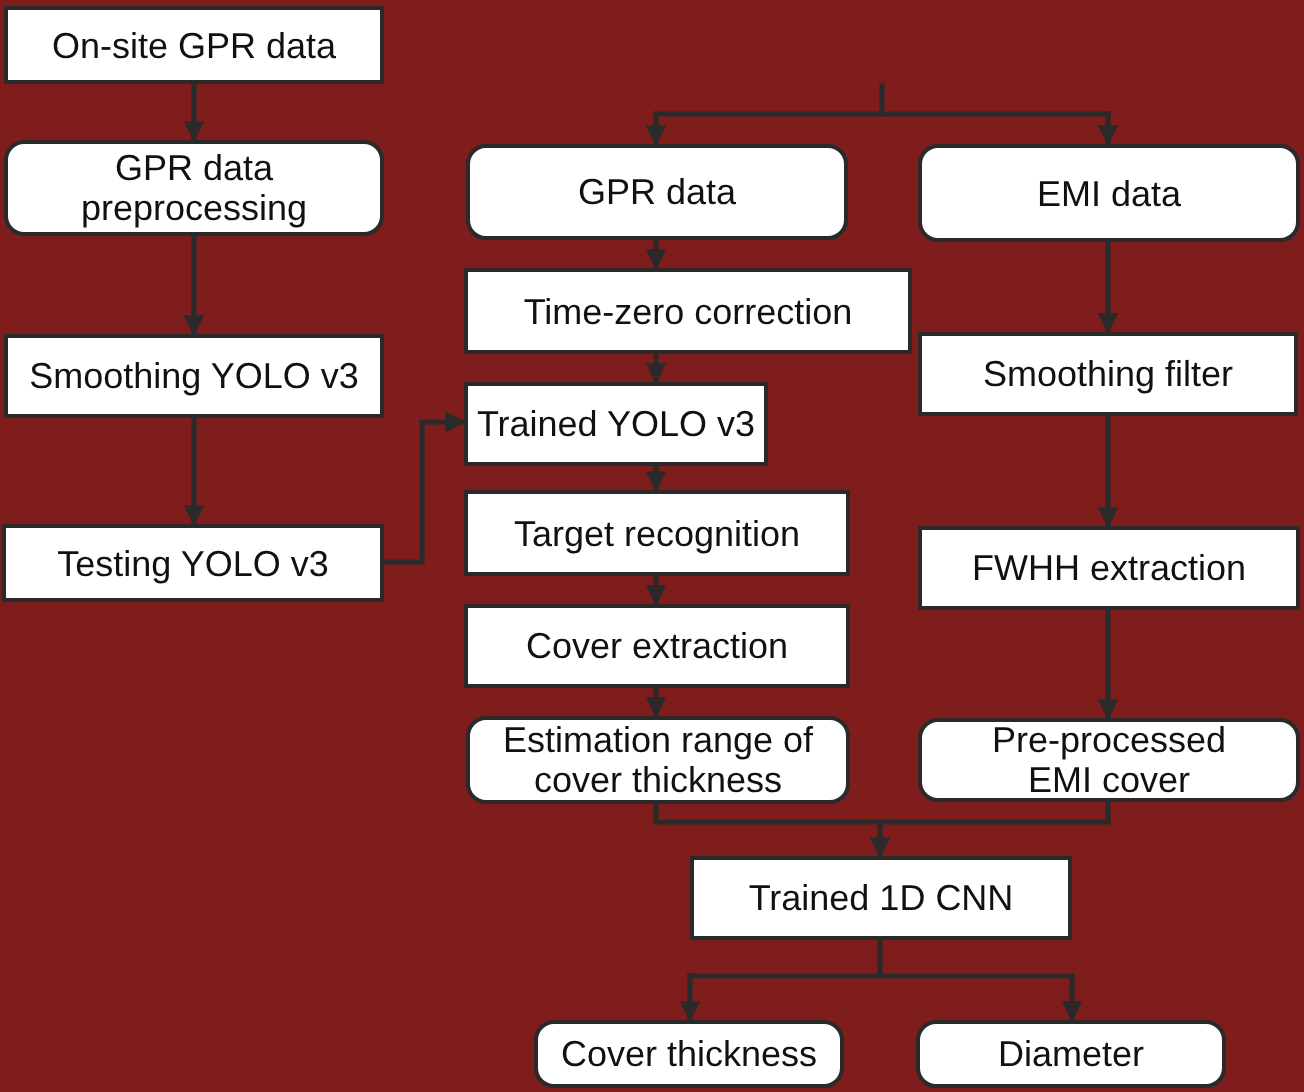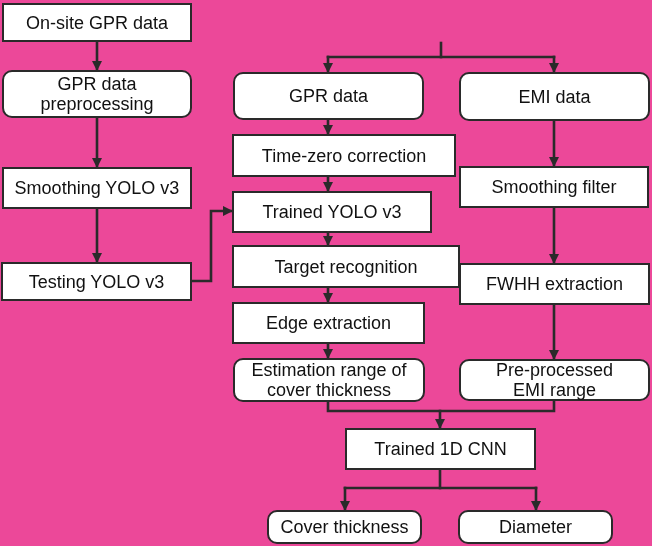--- a/index.html
+++ b/index.html
@@ -4,21 +4,21 @@
 <style>
   html, body {
     margin: 0;
     padding: 0;
     background: #ffffff;
   }
   #stage {
     position: relative;
     width: 652px;
     height: 546px;
-    background: #ec4899;
+    background: #7f1d1d;
     font-family: "Liberation Sans", "DejaVu Sans", sans-serif;
     overflow: hidden;
     text-decoration: underline;
   }
   #connector-layer {
     position: absolute;
     left: 0;
     top: 0;
   }
   .node {
@@ -84,29 +84,29 @@
   </svg>
 
   <div class="node" style="left:2px;top:3px;width:190px;height:39px">On-site GPR data</div>
   <div class="node round" style="left:2px;top:70px;width:190px;height:48px">GPR data
 preprocessing</div>
   <div class="node" style="left:2px;top:167px;width:190px;height:42px">Smoothing YOLO v3</div>
   <div class="node" style="left:1px;top:262px;width:191px;height:39px">Testing YOLO v3</div>
 
   <div class="node round" style="left:233px;top:72px;width:191px;height:48px">GPR data</div>
   <div class="node" style="left:232px;top:134px;width:224px;height:43px">Time-zero correction</div>
-  <div class="node" style="left:232px;top:191px;width:200px;height:42px">Trained YOLO v3</div>
-  <div class="node" style="left:232px;top:245px;width:228px;height:43px">Target recognition</div>
-  <div class="node" style="left:232px;top:302px;width:193px;height:42px">Edge extraction</div>
+  <div class="node" style="left:232px;top:191px;width:152px;height:42px">Trained YOLO v3</div>
+  <div class="node" style="left:232px;top:245px;width:193px;height:43px">Target recognition</div>
+  <div class="node" style="left:232px;top:302px;width:193px;height:42px">Cover extraction</div>
   <div class="node round" style="left:233px;top:358px;width:192px;height:44px">Estimation range of
 cover thickness</div>
 
   <div class="node round" style="left:459px;top:72px;width:191px;height:49px">EMI data</div>
   <div class="node" style="left:459px;top:166px;width:190px;height:42px">Smoothing filter</div>
   <div class="node" style="left:459px;top:263px;width:191px;height:42px">FWHH extraction</div>
   <div class="node round" style="left:459px;top:359px;width:191px;height:42px">Pre-processed
-EMI range</div>
+EMI cover</div>
 
   <div class="node" style="left:345px;top:428px;width:191px;height:42px">Trained 1D CNN</div>
   <div class="node round" style="left:267px;top:510px;width:155px;height:34px">Cover thickness</div>
   <div class="node round" style="left:458px;top:510px;width:155px;height:34px">Diameter</div>
 
 </div>
 
 </body></html>

